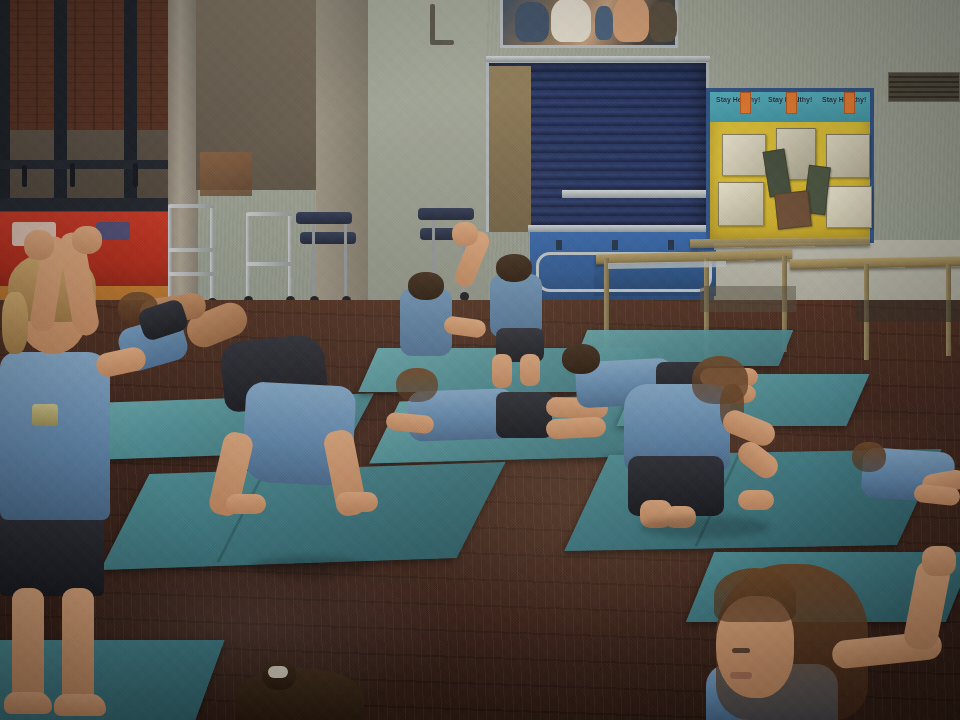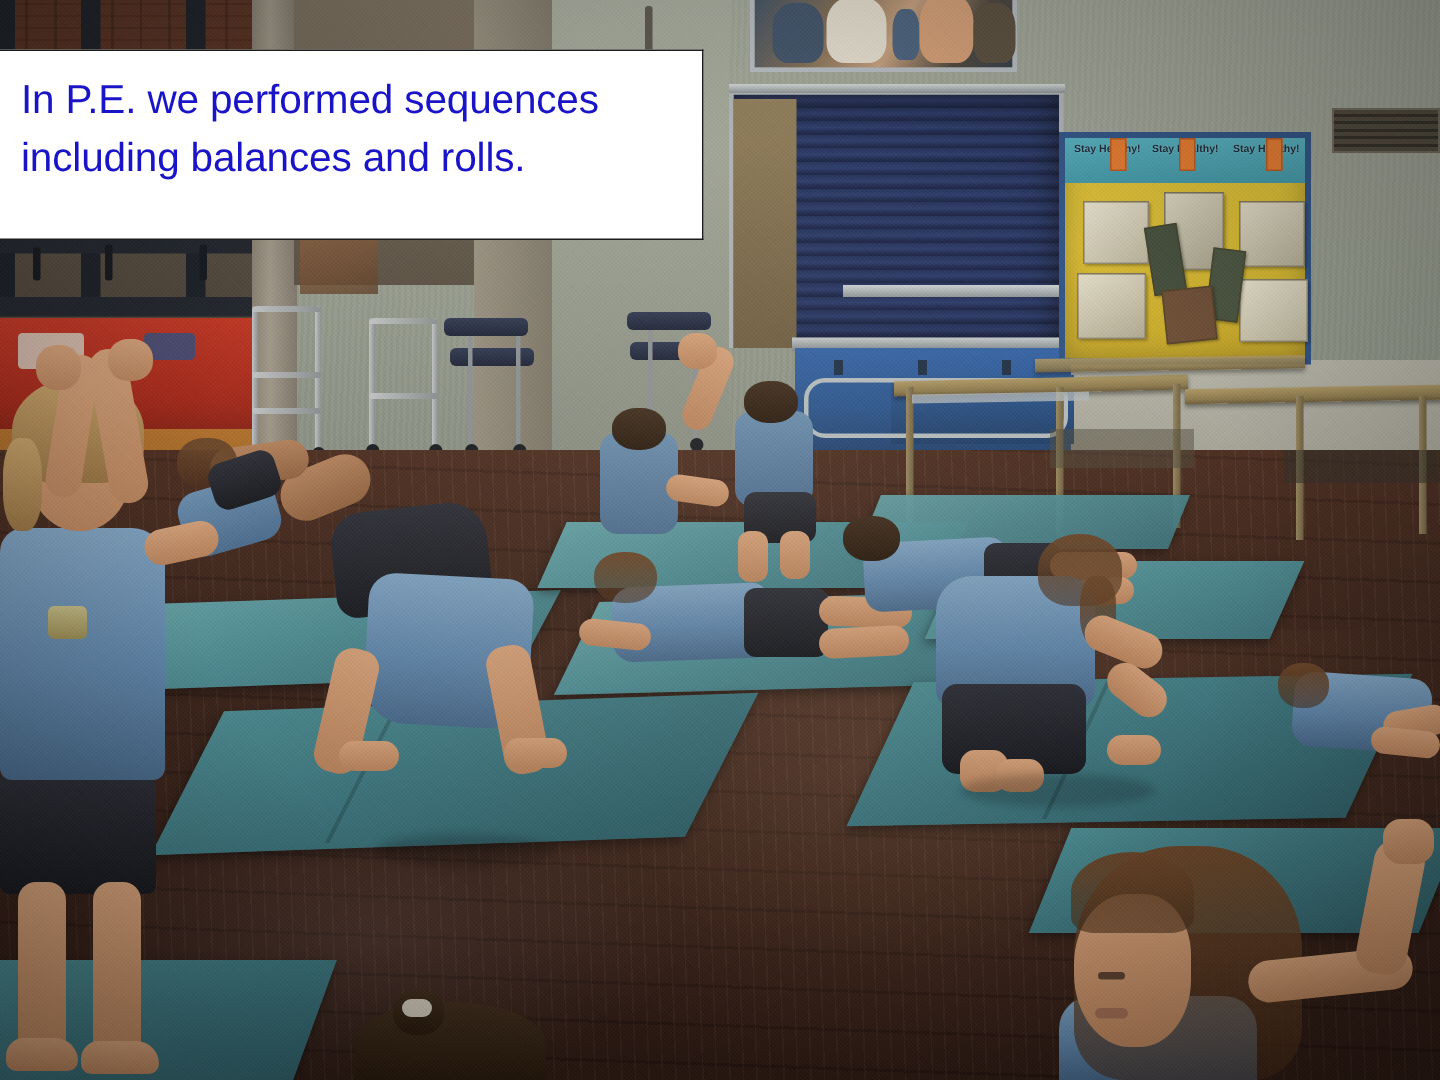--- a/index.html
+++ b/index.html
@@ -522,17 +522,14 @@
     </div>
 
     <div class="layer" style="left:250px;top:556px;width:120px;height:22px;background:rgba(0,0,0,.20);border-radius:50%;filter:blur(3px);"></div>
     <div class="layer" style="left:640px;top:516px;width:130px;height:22px;background:rgba(0,0,0,.20);border-radius:50%;filter:blur(3px);"></div>
 
     <div id="grade"></div>
     <div id="noise"></div>
     <div id="vignette"></div>
   </div>
 
-  <div id="caption-box">
-    <div id="caption-text">In P.E. we performed sequences including balances and rolls.</div>
-  </div>
 
 </div>
 
 </body></html>

